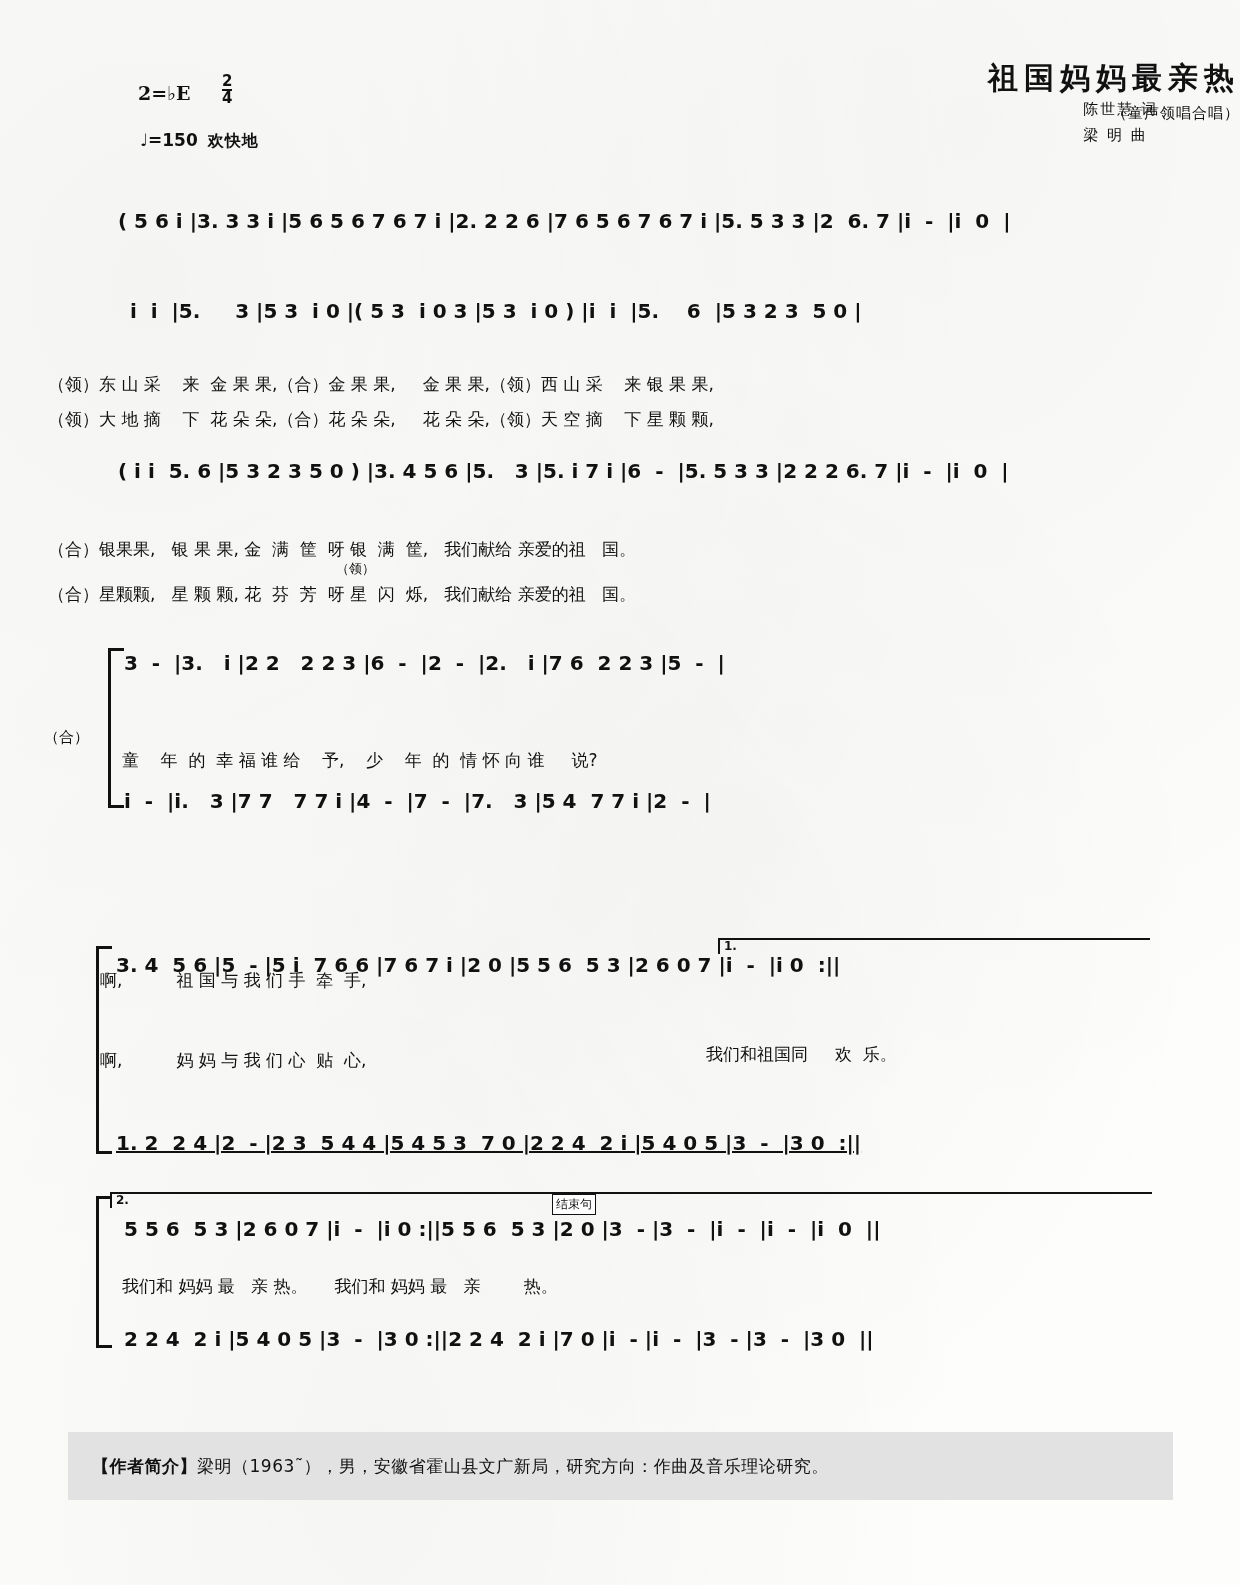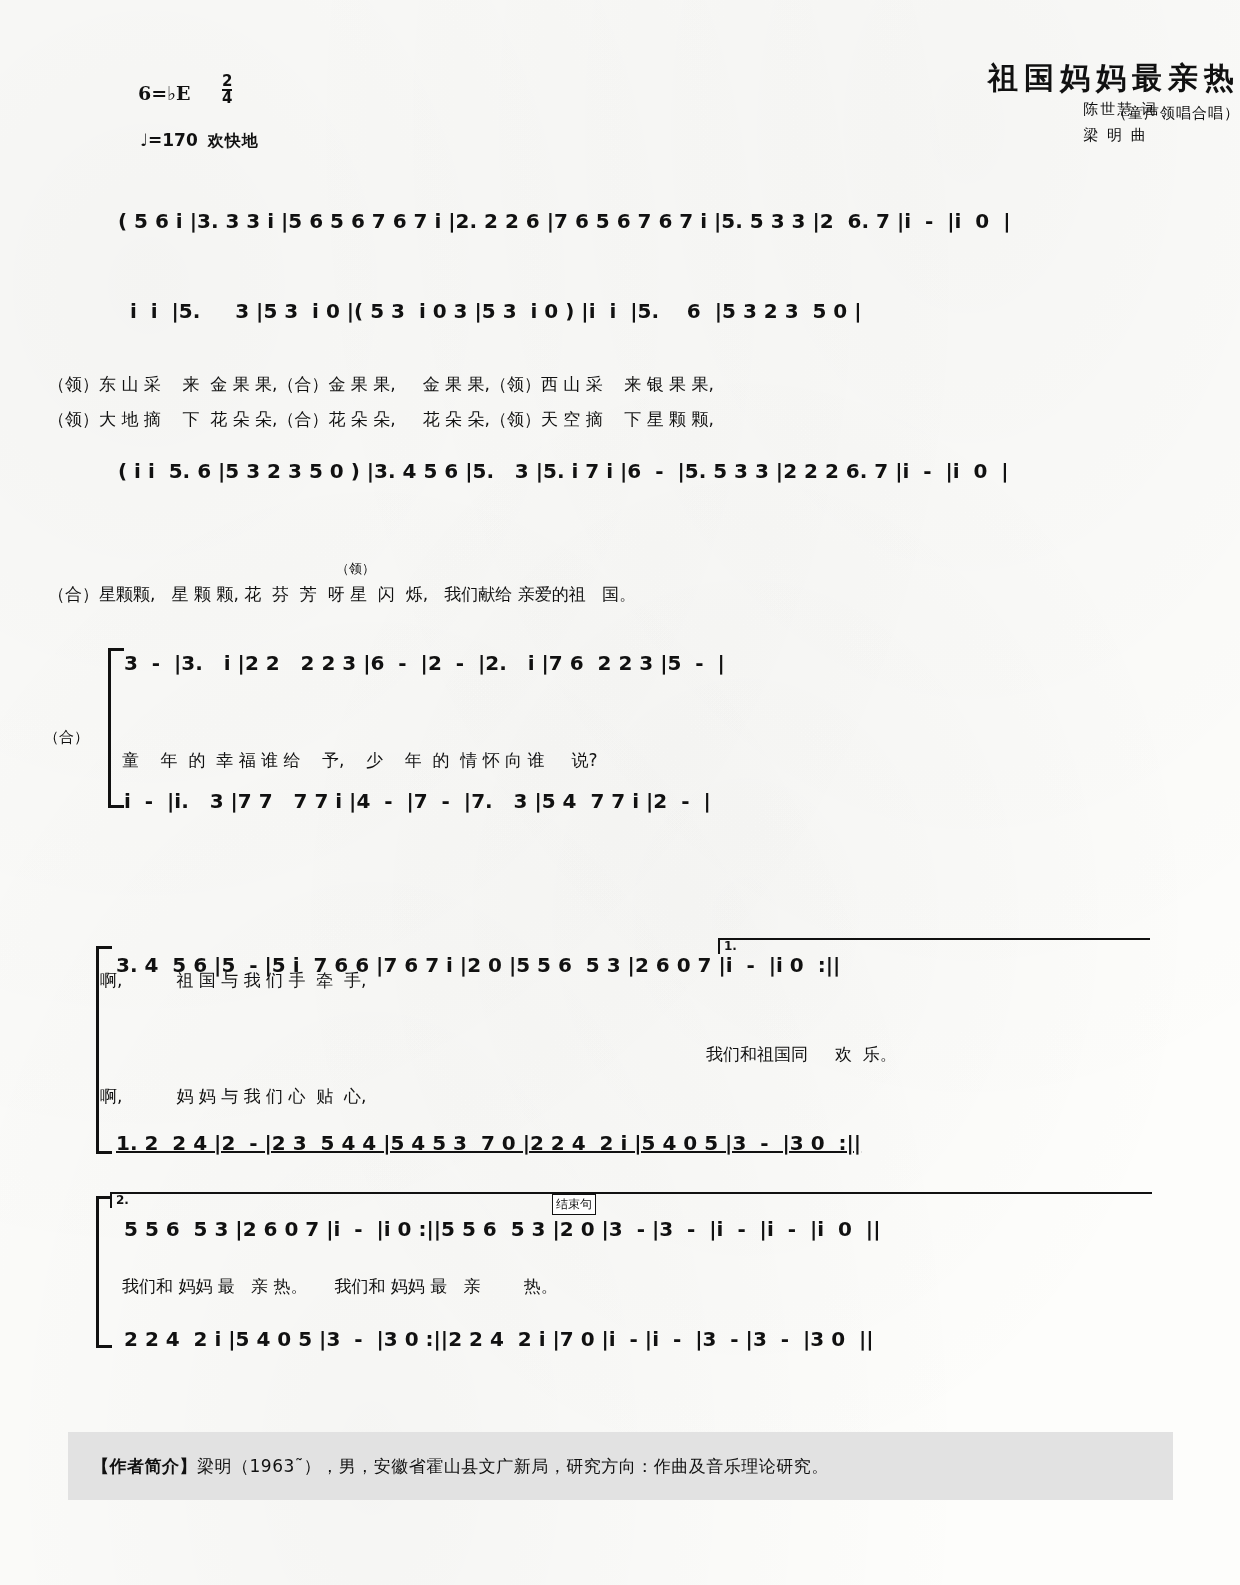--- a/index.html
+++ b/index.html
@@ -172,65 +172,66 @@
     font-size: 17px;
     letter-spacing: 0.5px;
   }
 </style>
 </head>
 <body>
 
 <div class="page">
   <div class="sheet">
 
-    <div class="keysig">6=♭E</div>
+    <div class="keysig">2=♭E</div>
     <div class="meter">
       <span class="num">2</span>
       <span class="den">4</span>
     </div>
     <div class="tempo">
-      <span class="note">♩=170</span><span class="mark">欢快地</span>
+      <span class="note">♩=150</span><span class="mark">欢快地</span>
     </div>
 
     <div class="title">祖国妈妈最亲热</div>
     <div class="subtitle">（童声领唱合唱）</div>
 
     <div class="credits">
       <div>陈世慧 词</div>
       <div>梁 明 曲</div>
     </div>
 
     <div class="mrow" style="left:118px; top:208px;">( 5 6 i |3. 3 3 i |5 6 5 6 7 6 7 i |2. 2 2 6 |7 6 5 6 7 6 7 i |5. 5 3 3 |2  6. 7 |i  -  |i  0  |</div>
 
     <div class="mrow" style="left:130px; top:298px;">i  i  |5.     3 |5 3  i 0 |( 5 3  i 0 3 |5 3  i 0 ) |i  i  |5.    6  |5 3 2 3  5 0 |</div>
 
     <div class="lyric" style="left:48px; top:372px;text-align:center;">（领）东 山 采    来  金 果 果,（合）金 果 果,     金 果 果,（领）西 山 采    来 银 果 果,</div>
     <div class="lyric" style="left:48px; top:407px;">（领）大 地 摘    下  花 朵 朵,（合）花 朵 朵,     花 朵 朵,（领）天 空 摘    下 星 颗 颗,</div>
 
     <div class="mrow" style="left:118px; top:458px;">( i i  5. 6 |5 3 2 3 5 0 ) |3. 4 5 6 |5.   3 |5. i 7 i |6  -  |5. 5 3 3 |2 2 2 6. 7 |i  -  |i  0  |</div>
 
+    <div class="lyric" style="left:48px; top:537px;">（合）银果果,   银 果 果, 金  满  筐  呀 银  满  筐,   我们献给 亲爱的祖   国。</div>
     <div class="tag" style="left:336px; top:560px; font-size:13px;">（领）</div>
     <div class="lyric" style="left:48px; top:582px;">（合）星颗颗,   星 颗 颗, 花  芬  芳  呀 星  闪  烁,   我们献给 亲爱的祖   国。</div>
 
     <div class="brace" style="left:108px; top:648px; height:160px;"></div>
     <div class="tag" style="left:44px; top:728px;">（合）</div>
 
     <div class="mrow" style="left:124px; top:650px;">3  -  |3.   i |2 2   2 2 3 |6  -  |2  -  |2.   i |7 6  2 2 3 |5  -  |</div>
     <div class="lyric" style="left:122px; top:748px;">童    年  的  幸 福 谁 给    予,    少    年  的  情 怀 向 谁     说?</div>
     <div class="mrow" style="left:124px; top:788px;">i  -  |i.   3 |7 7   7 7 i |4  -  |7  -  |7.   3 |5 4  7 7 i |2  -  |</div>
 
     <div class="brace" style="left:96px; top:946px; height:208px;"></div>
 
     <div class="repeat-bracket" style="left:718px; top:938px; width:430px;">
       <span>1.</span>
     </div>
 
     <div class="mrow" style="left:116px; top:952px;">3. 4  5 6 |5  - |5 i  7 6 6 |7 6 7 i |2 0 |5 5 6  5 3 |2 6 0 7 |i  -  |i 0  :||</div>
     <div class="lyric" style="left:100px; top:968px;">啊,          祖 国 与 我 们 手  牵  手,</div>
-    <div class="lyric" style="left:100px; top:1048px;margin-top:36px;">啊,          妈 妈 与 我 们 心  贴  心,</div>
+    <div class="lyric" style="left:100px; top:1048px;">啊,          妈 妈 与 我 们 心  贴  心,</div>
     <div class="lyric" style="left:706px; top:1042px;">我们和祖国同     欢  乐。</div>
     <div class="mrow" style="left:116px; top:1130px;text-decoration:underline;">1. 2  2 4 |2  - |2 3  5 4 4 |5 4 5 3  7 0 |2 2 4  2 i |5 4 0 5 |3  -  |3 0  :||</div>
 
     <div class="brace" style="left:96px; top:1196px; height:152px;"></div>
 
     <div class="repeat-bracket" style="left:110px; top:1192px; width:1040px;">
       <span>2.</span>
     </div>
     <div class="endtag" style="left:552px; top:1194px;">结束句</div>
 

